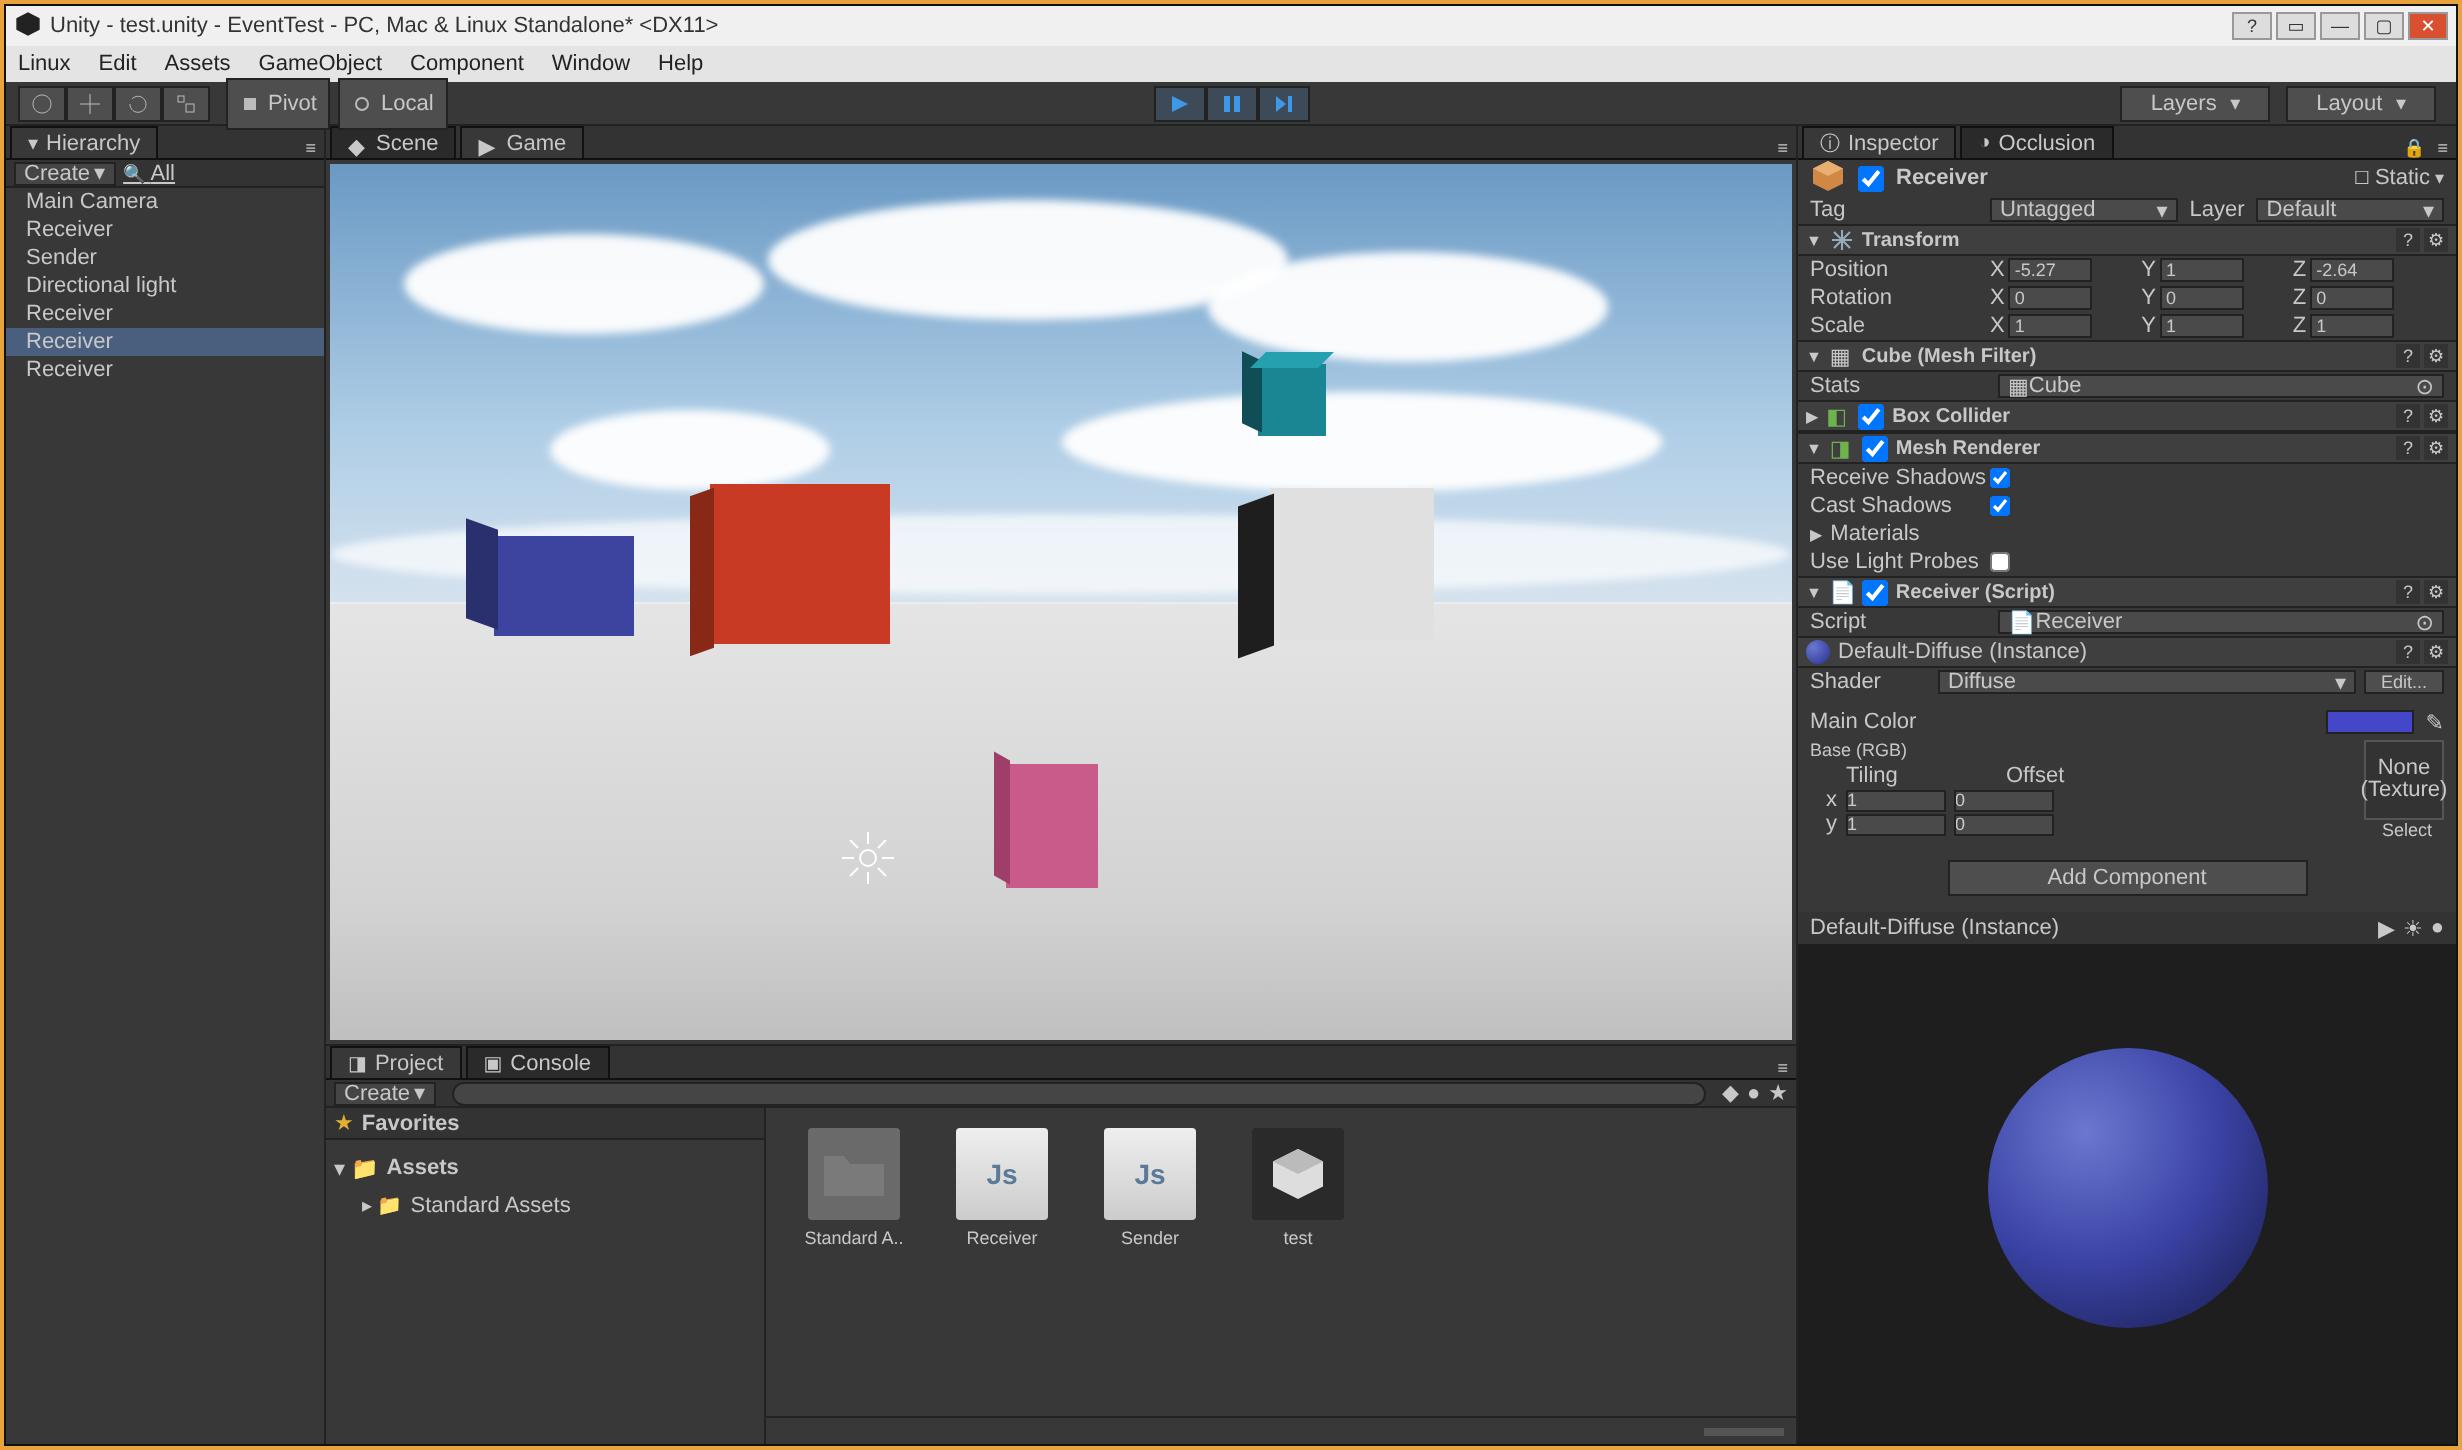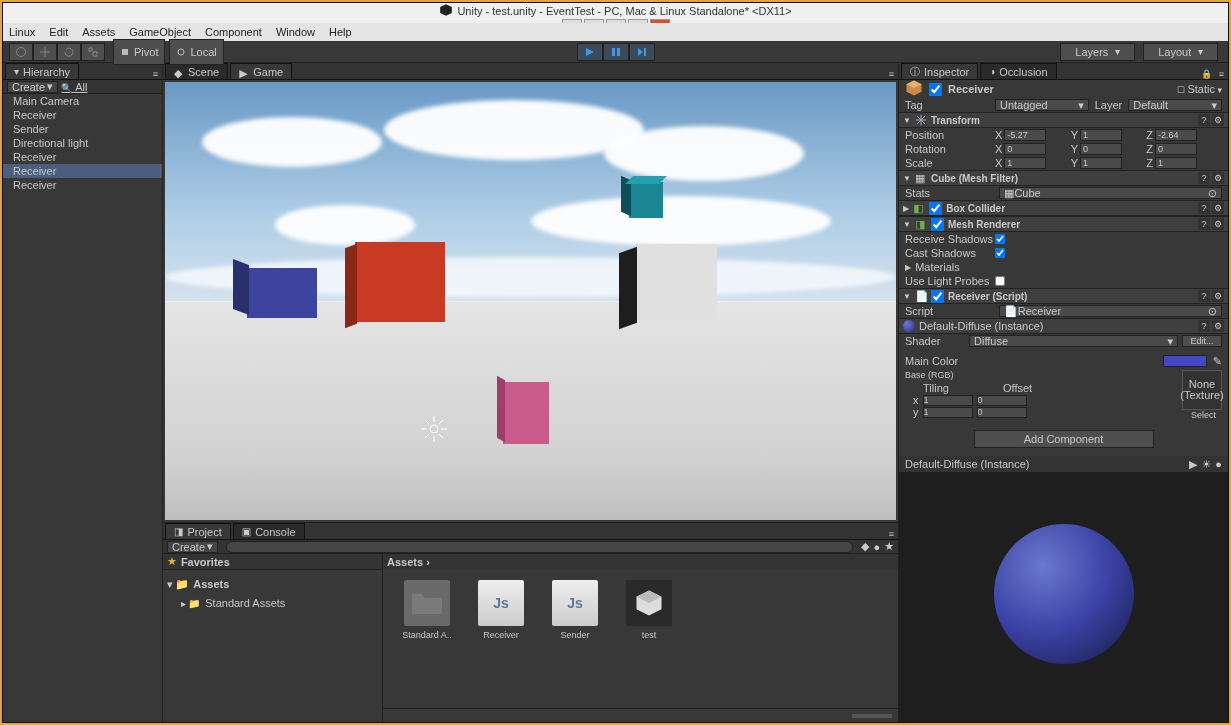--- a/index.html
+++ b/index.html
@@ -1,18 +1,18 @@
 <!DOCTYPE html>
 <html><head>
 <meta charset="utf-8">
 <style>
 * { margin:0; padding:0; box-sizing:border-box; font-family:Tahoma,Arial,sans-serif; font-size:11px; color:#c8c8c8; user-select:none; }
 body { background:#e8a33d; width:1231px; height:725px; overflow:hidden; }
 .window { position:absolute; left:2px; top:2px; width:1227px; height:721px; background:#383838; display:flex; flex-direction:column; border:1px solid #111; }
-.titlebar { height:20px; background:#f0f0f0; display:flex; align-items:center; padding:0 4px; justify-content:space-between;flex-direction:column; }
+.titlebar { height:20px; background:#f0f0f0; display:flex; align-items:center; padding:0 4px; justify-content:space-between; }
 .titlebar .left { display:flex; align-items:center; gap:4px; }
 .titlebar span,.titlebar .tb-text { color:#333; }
 .titlebar .wbtns { display:flex; gap:2px; }
 .wbtn { width:20px; height:14px; background:#ddd; border:1px solid #999; display:flex; align-items:center; justify-content:center; font-size:9px; color:#333; }
 .wbtn.close { background:#d85030; color:#fff; }
 .menubar { height:18px; background:#e4e4e4; display:flex; align-items:center; padding:0 6px; gap:14px; }
 .menubar span { color:#222; }
 .toolbar { height:22px; background:#383838; border-bottom:1px solid #222; display:flex; align-items:center; padding:0 6px; position:relative; }
 .tb-group { display:flex; gap:0; margin-right:8px; }
 .tb-btn { width:24px; height:18px; background:#4e4e4e; border:1px solid #222; display:flex; align-items:center; justify-content:center; }
@@ -303,23 +303,20 @@
                 <span class="star">★</span>
                 <b>Favorites</b>
               </div>
             <div style="height:6px;"></div>
             <div class="fav" style="background:#383838;border:none;">▾ 📁 <b>Assets</b></div>
             <div class="asset-tree">
               <div style="padding-left:12px;">▸ 📁 <span>Standard Assets</span></div>
             </div>
           </div>
           <div class="proj-right">
-            <div class="assets-bar">
-                <b>Assets ›</b>
-              </div>
             <div class="asset-grid">
               <div class="asset-item">
                 <div class="asset-icon folder">
                     <svg width="34" height="26">
                       <path d="M2 4h10l3 4h17v16H2z" fill="#7a7a7a"></path>
                     </svg>
                   </div>
                 <span>Standard A..</span>
               </div>
               <div class="asset-item">

